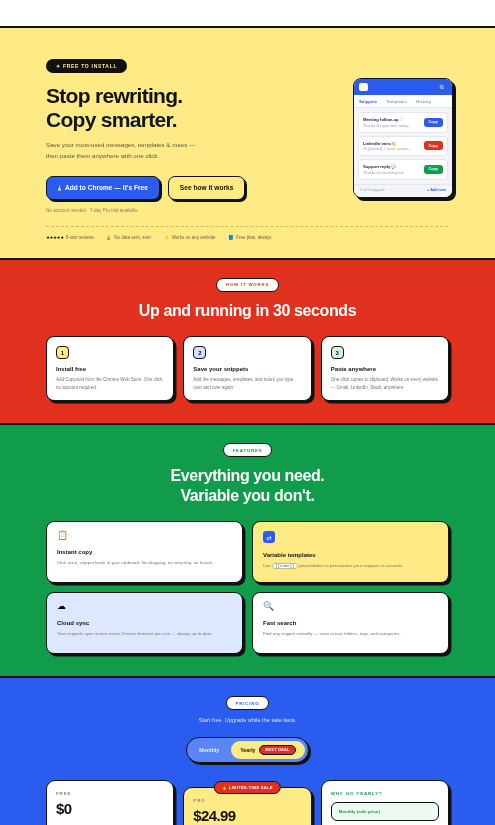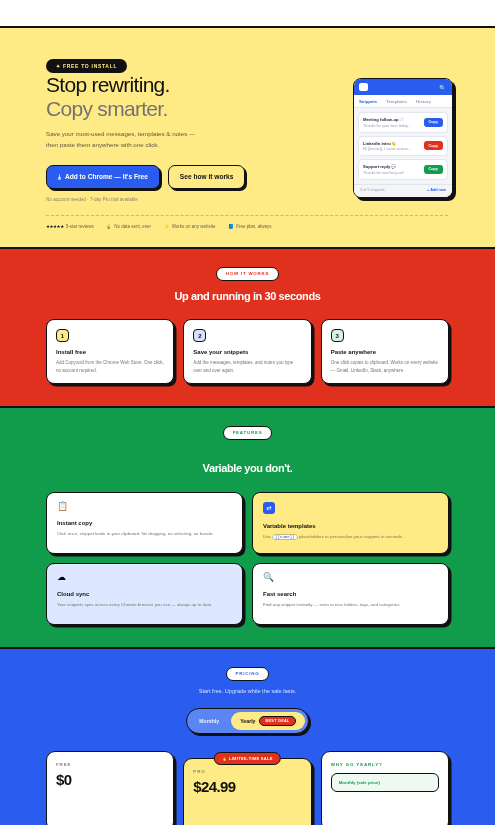--- a/index.html
+++ b/index.html
@@ -22,24 +22,24 @@
     position: relative;
     min-height: 205px;
   }
   .hero-inner { padding: 0 46px; width: 340px; }
   .pill {
     display: inline-block; background: #111; color: #ffeb85;
     font-size: 5px; font-weight: bold; letter-spacing: .7px;
     padding: 4px 10px; border-radius: 20px; text-transform: uppercase;
   }
   .h1 {
-    font-size: 21px; line-height: 1.12; font-weight: normal;
-    color: #111111; letter-spacing: -.7px; 
-  }
-  .h1 .blue { color: #737373; display: block; }
+    font-size: 21px; line-height: 1.12; font-weight: bold;
+    color: #111111; letter-spacing: -.7px; margin-top: 11px;
+  }
+  .h1 .blue { color: #0f172a; display: block; }
   .sub {
     font-size: 6.2px; line-height: 1.75; color: #5c5648;
     margin-top: 9px; max-width: 190px;
   }
   .cta-row { display: flex; gap: 8px; margin-top: 14px; align-items: stretch; }
   .btn {
     font-size: 6.6px; font-weight: bold; border: 1.6px solid #111;
     border-radius: 7px; padding: 7px 11px; cursor: pointer;
     display: inline-flex; align-items: center; gap: 4px;
     box-shadow: 2px 2px 0 #111;
@@ -94,21 +94,21 @@
   .mock-foot .add { color: #2b5cf0; font-weight: bold; }
 
   
   .section { border-bottom: 2px solid #111; padding: 18px 0 22px 0; }
   .eyebrow {
     display: block; margin: 0 auto; background: #fff; border: 1.4px solid #111;
     border-radius: 20px; font-size: 4.4px; font-weight: bold; letter-spacing: .8px;
     padding: 3.5px 9px; width: fit-content; text-transform: uppercase;
   }
   .sec-title {
-    text-align: center; font-size: 11px; font-weight: bold; color: #fff;
+    text-align: center; font-size: 16px; font-weight: bold; color: #fff;
     letter-spacing: -.4px; margin-top: 9px; line-height: 1.22;
   }
   .sec-sub { text-align: center; font-size: 5.6px; margin-top: 7px; }
 
   
   .how { background: #e0301e; }
   .how .eyebrow { color: #e0301e; }
   .cards3 { display: flex; gap: 9px; padding: 0 46px; margin-top: 16px; }
   .card {
     flex: 1; background: #fff; border: 1.6px solid #111; border-radius: 8px;
@@ -310,21 +310,21 @@
         <div class="num" style="background:#d6f3e0">3</div>
         <div class="card-title">Paste anywhere</div>
         <div class="card-desc">One click copies to clipboard. Works on every website — Gmail, LinkedIn, Slack, anywhere.</div>
       </div>
     </div>
   </section>
 
   <section class="section feat">
     <span class="eyebrow">Features</span>
     <h2 class="sec-title">
-      <br>
+      <span>Everything you need.</span><br>
       <span>Variable you don't.</span>
     </h2>
     <div class="grid2">
       <div class="fcard" style="background:#ffffff">
         <div class="fico">📋</div>
         <div class="fcard-title">Instant copy</div>
         <div class="fcard-desc">Click once, snippet lands in your clipboard. No dragging, no selecting, no hassle.</div>
       </div>
       <div class="fcard" style="background:#ffeb85">
         <div class="fico-box">⇄</div>

